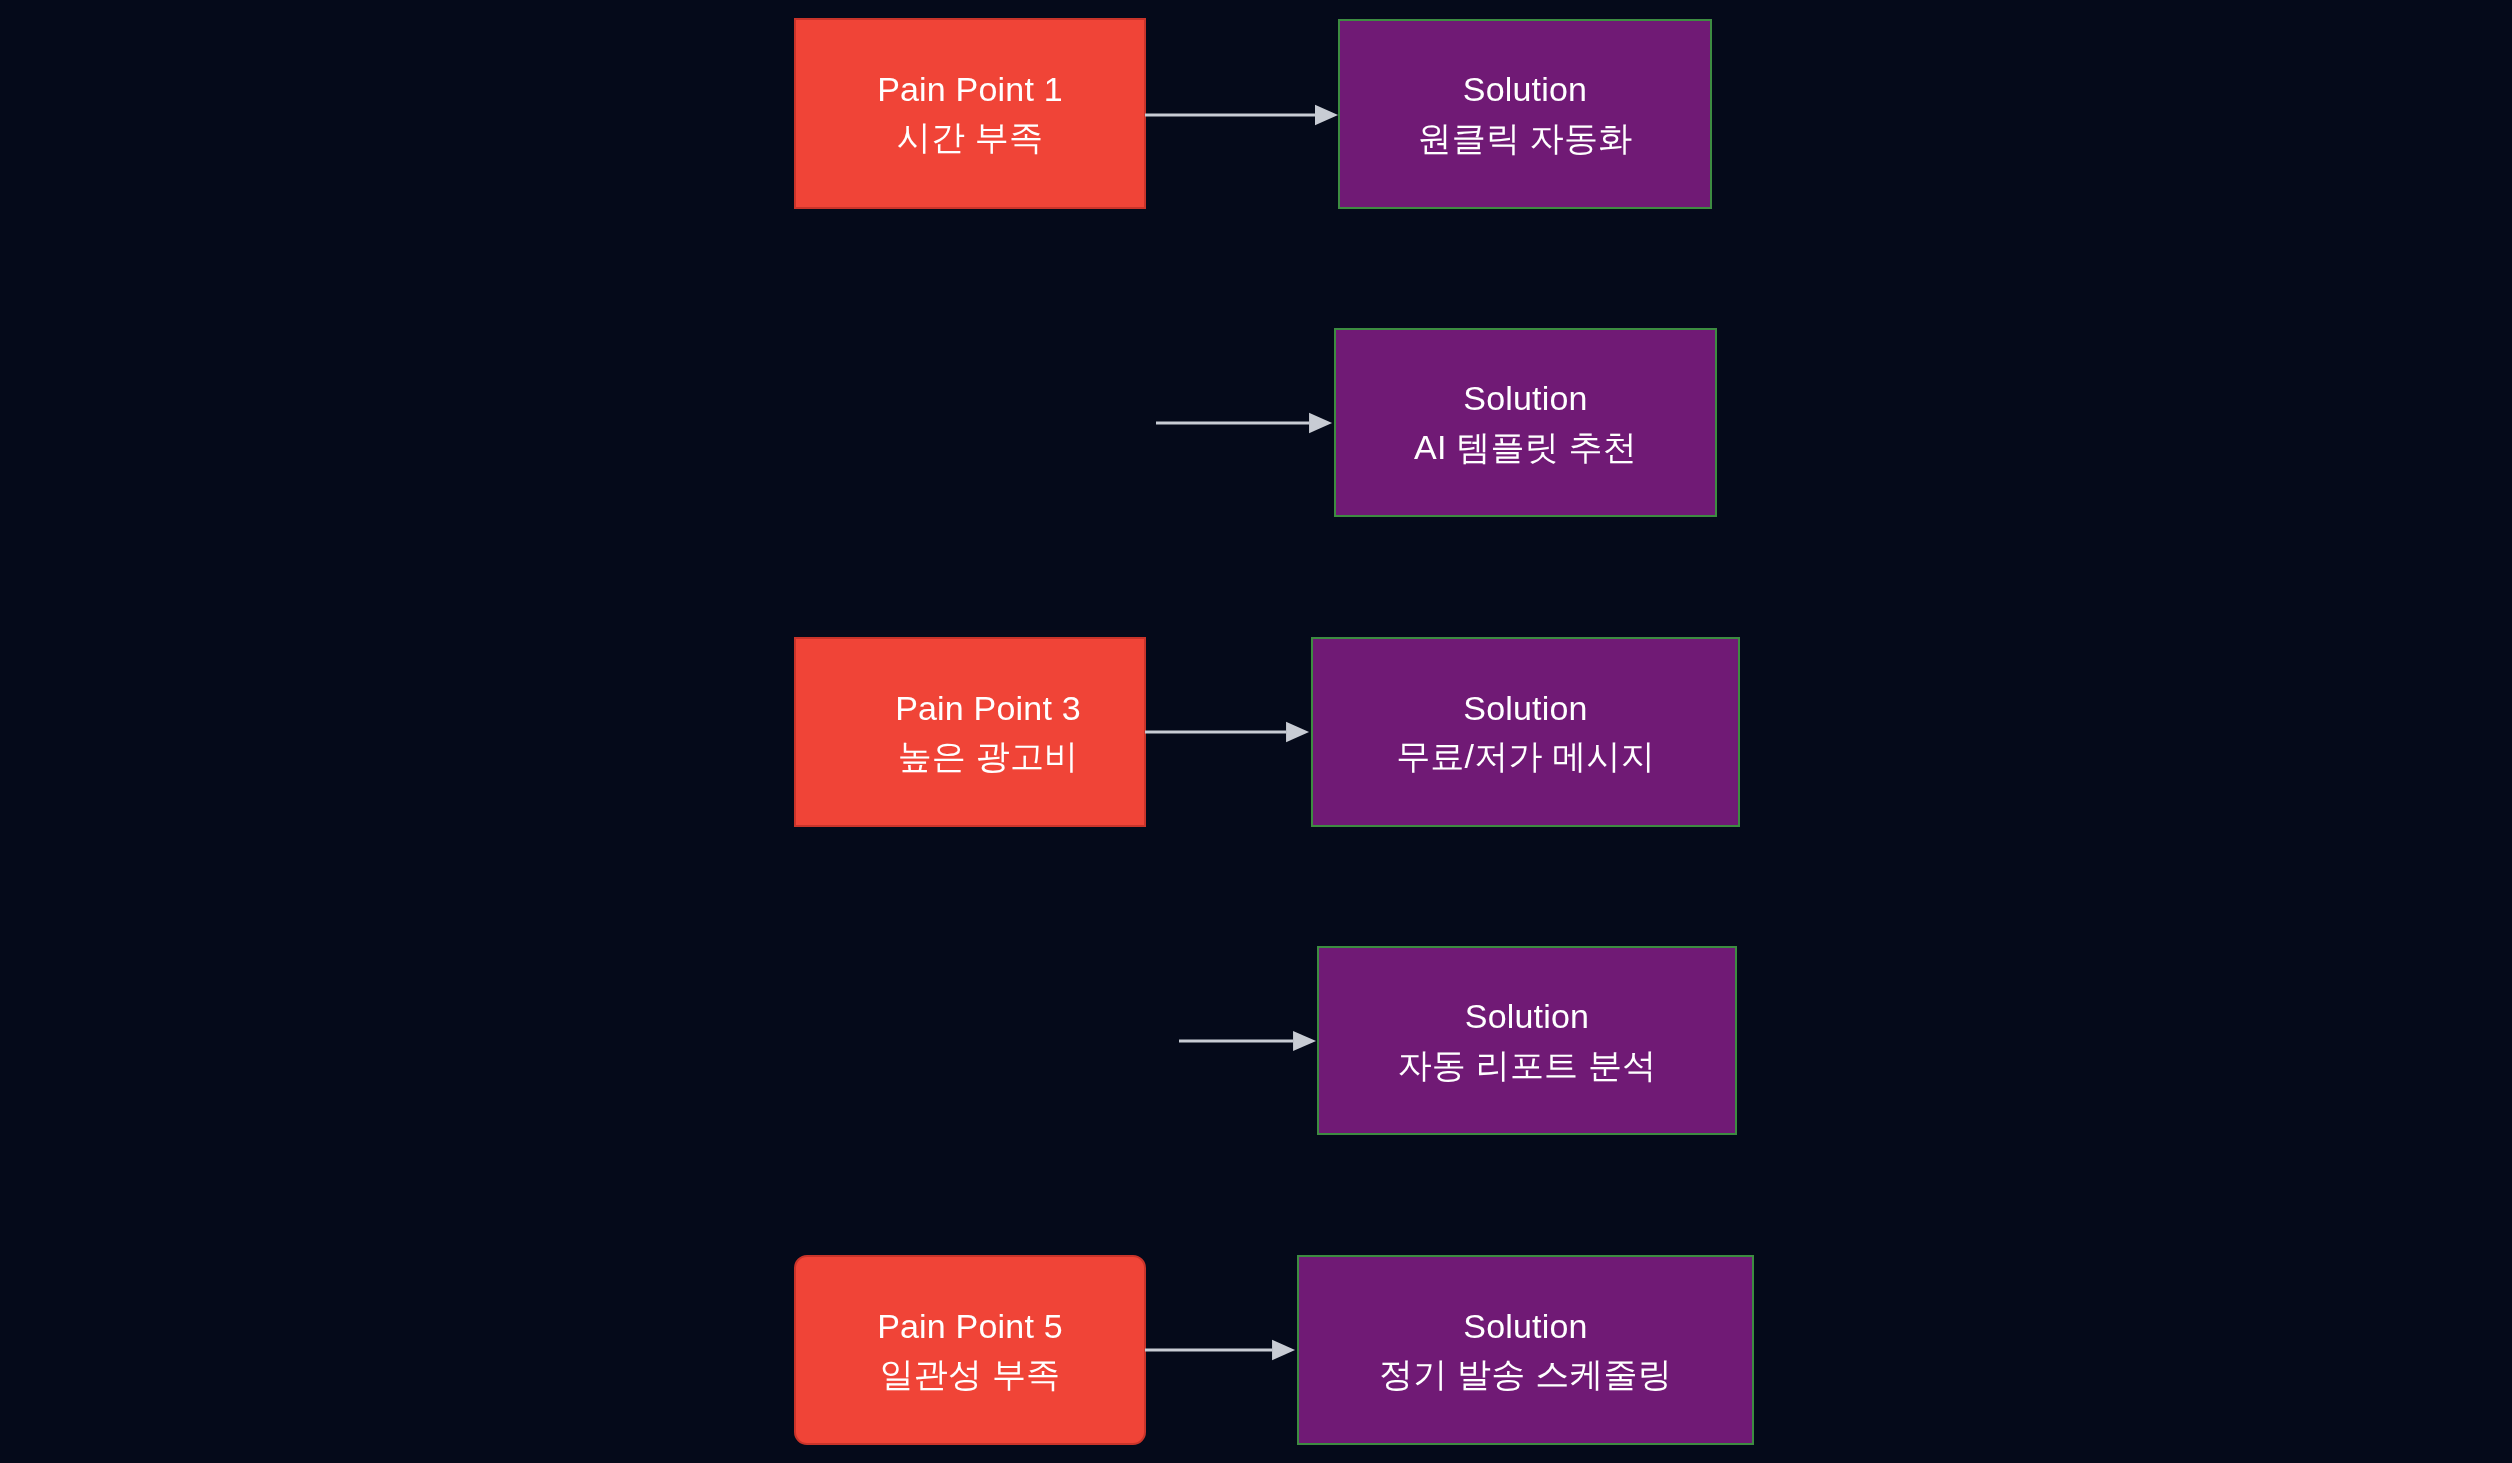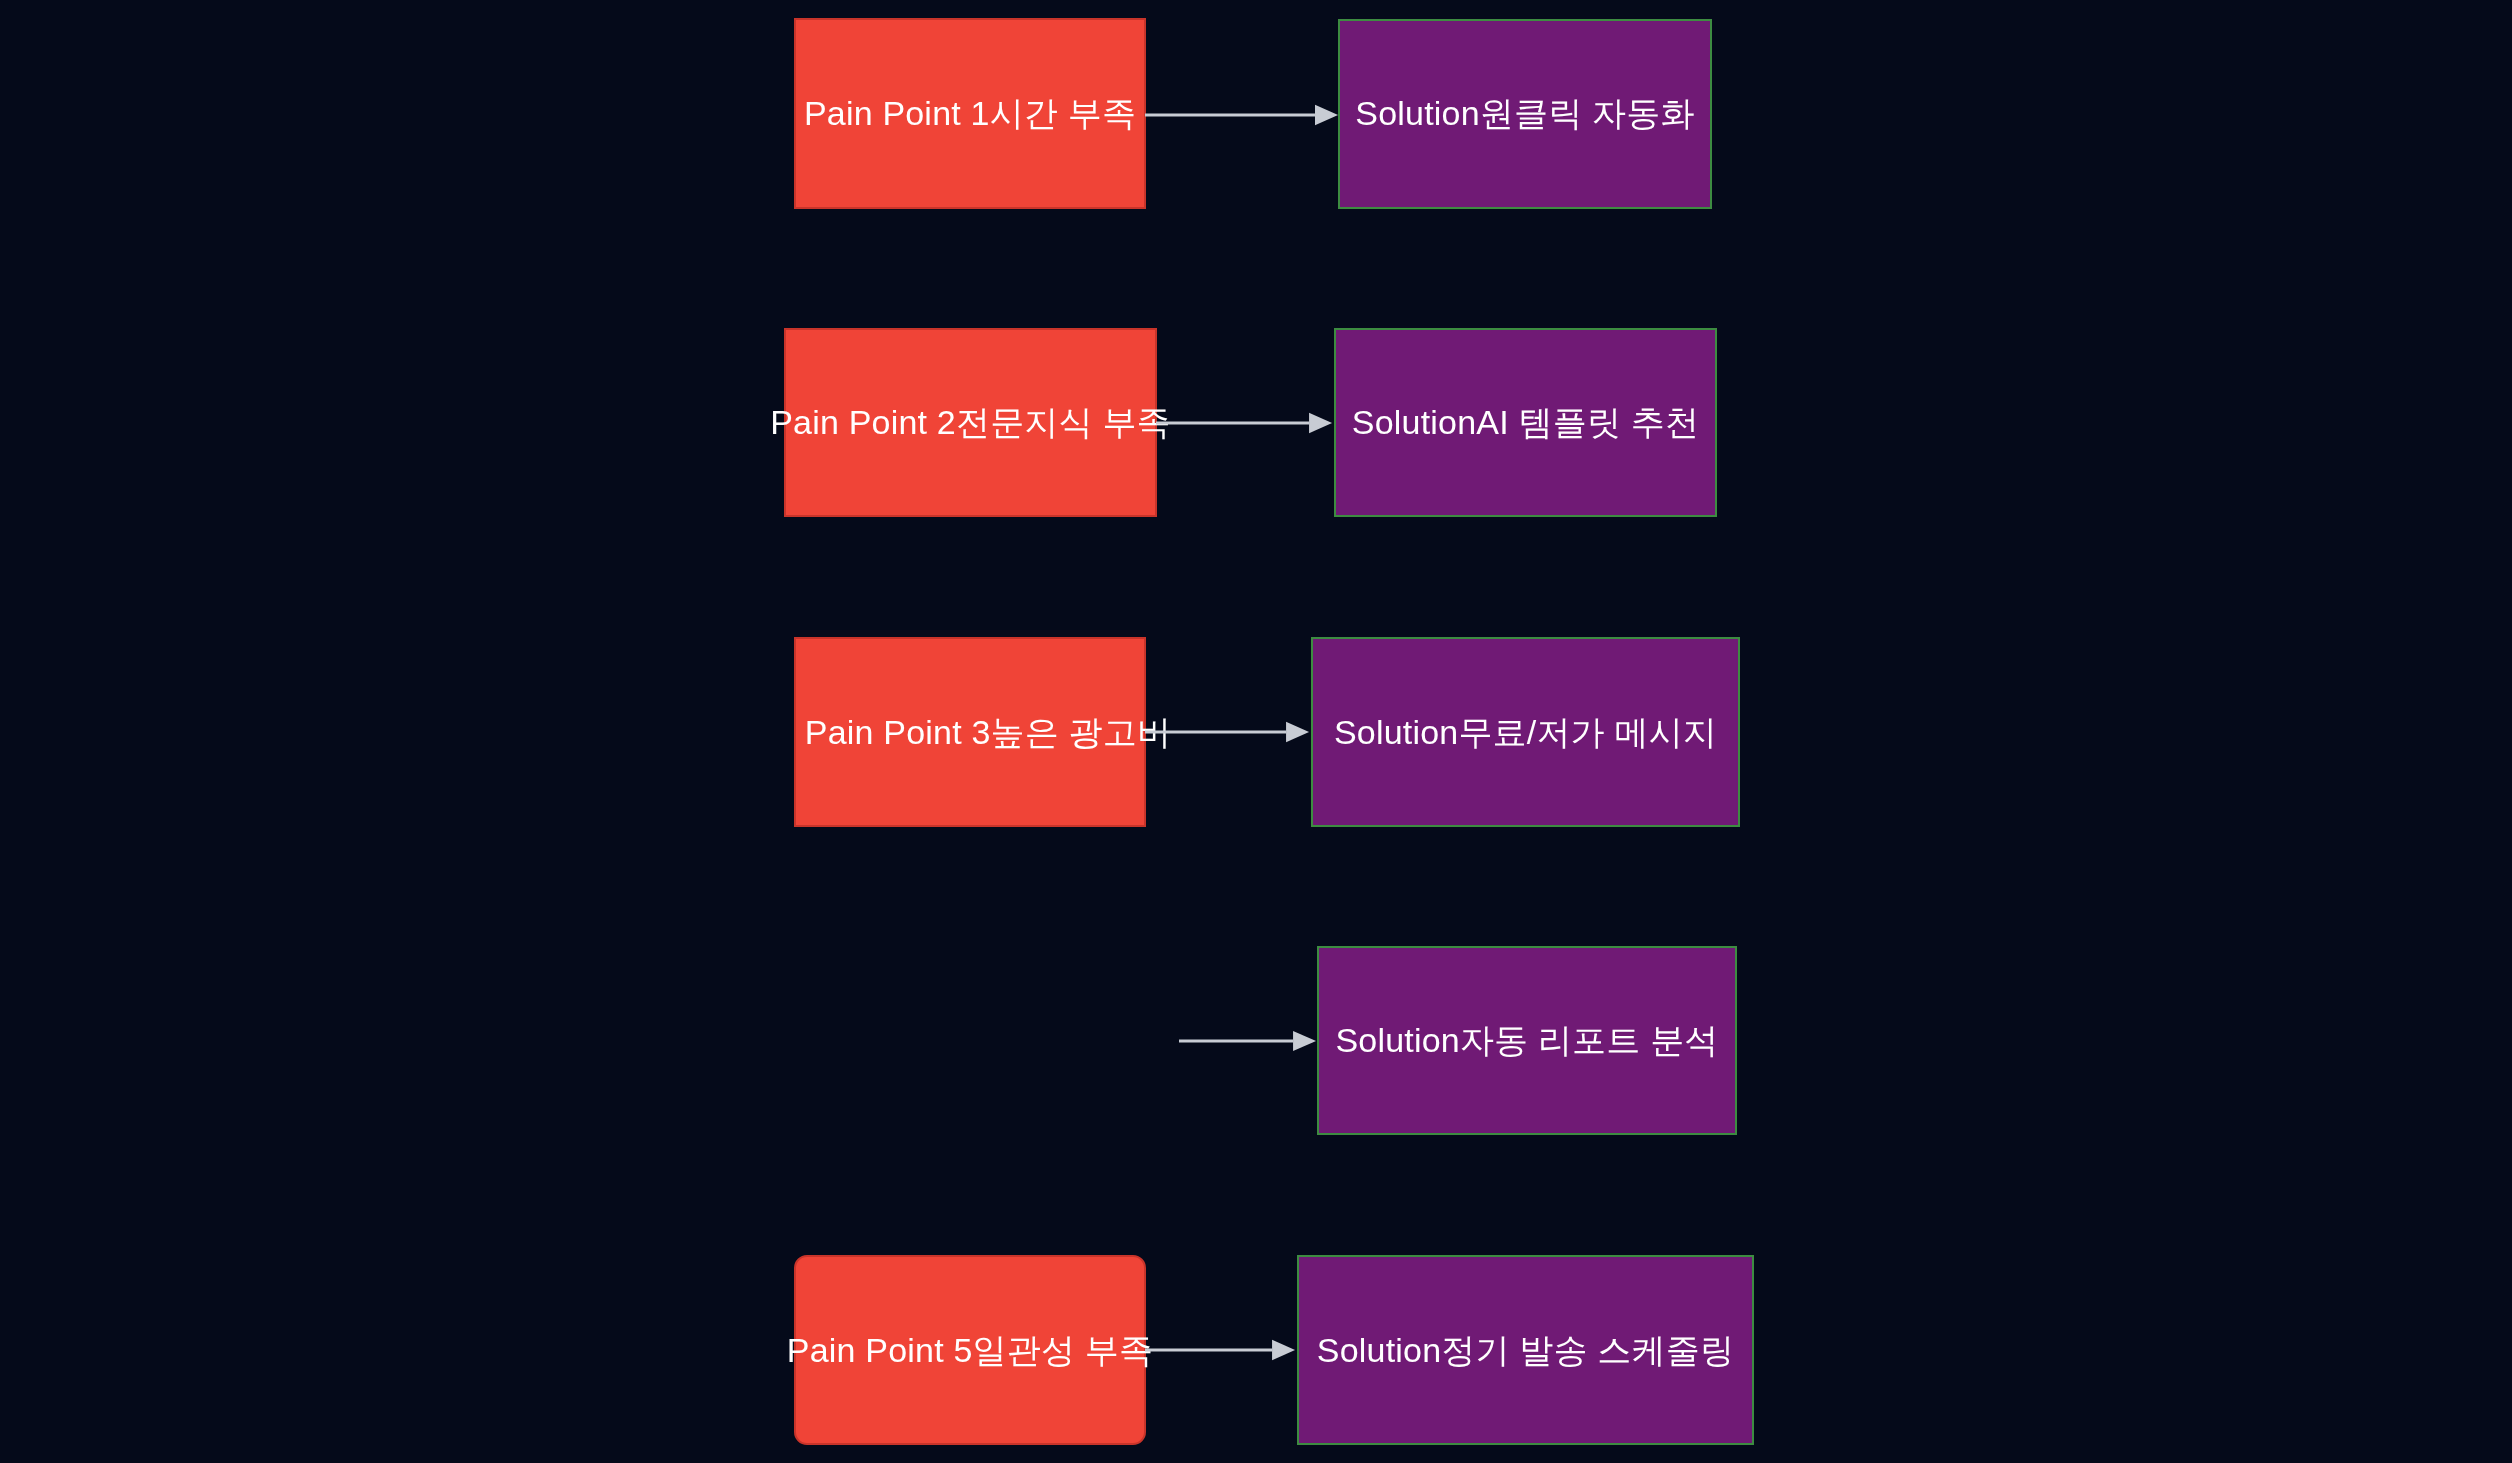--- a/index.html
+++ b/index.html
@@ -19,21 +19,21 @@
   #diagram-canvas {
     position: absolute;
     inset: 0;
     width: 2512px;
     height: 1464px;
   }
 
   .node-box {
     position: absolute;
     display: flex;
-    flex-direction: row;
+    flex-direction: column;
     align-items: center;
     justify-content: center;
     text-align: center;
     color: #ffffff;
     line-height: 1.42;
     white-space: nowrap;
   }
 
   .node-box .node-line {
     display: block;
@@ -80,24 +80,20 @@
   <svg class="arrow-svg" style="left:1145px; top:102px; width:194px; height:26px;" viewBox="0 0 210 28">
     <line class="arrow-line" x1="0" y1="14" x2="184" y2="14"></line>
     <polygon class="arrow-head" points="184,3 209,14 184,25"></polygon>
   </svg>
 
   <div class="node-box node-solution" style="left:1338px; top:18.5px; width:374px; height:190px;">
     <span class="node-line">Solution</span>
     <span class="node-line">원클릭 자동화</span>
   </div>
 
-  <div class="node-box node-pain" style="left:784px; top:328px; width:373px; height:189px;">
-    <span class="node-line">Pain Point 2</span>
-    <span class="node-line">전문지식 부족</span>
-  </div>
 
   <svg class="arrow-svg" style="left:1156px; top:410px; width:177px; height:26px;" viewBox="0 0 192 28">
     <line class="arrow-line" x1="0" y1="14" x2="166" y2="14"></line>
     <polygon class="arrow-head" points="166,3 191,14 166,25"></polygon>
   </svg>
 
   <div class="node-box node-solution" style="left:1334px; top:328px; width:383px; height:189px;">
     <span class="node-line">Solution</span>
     <span class="node-line">AI 템플릿 추천</span>
   </div>

